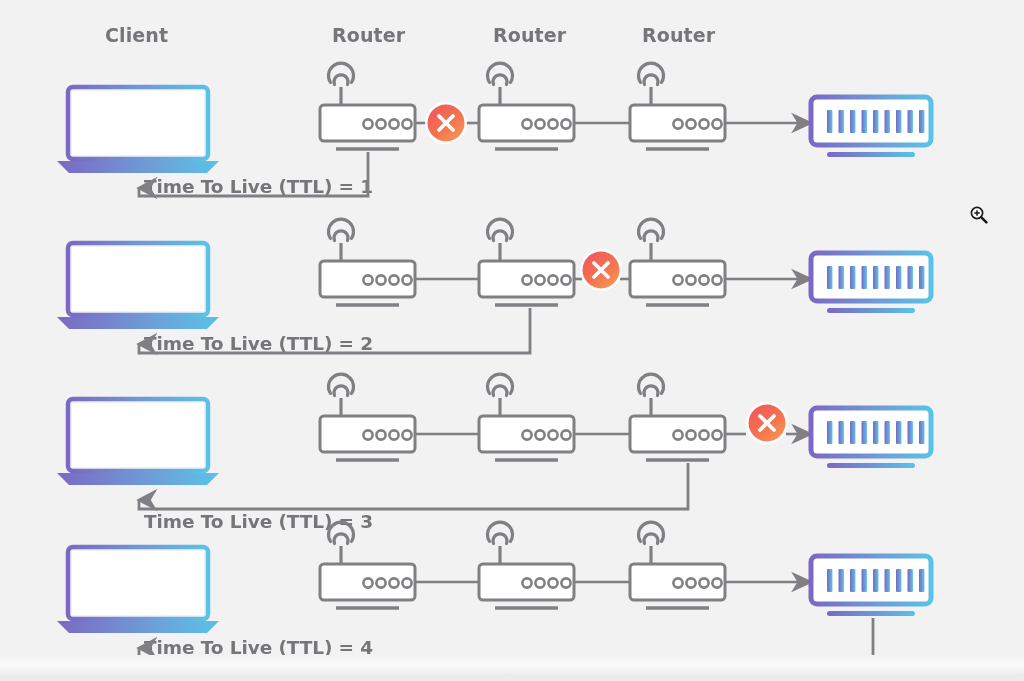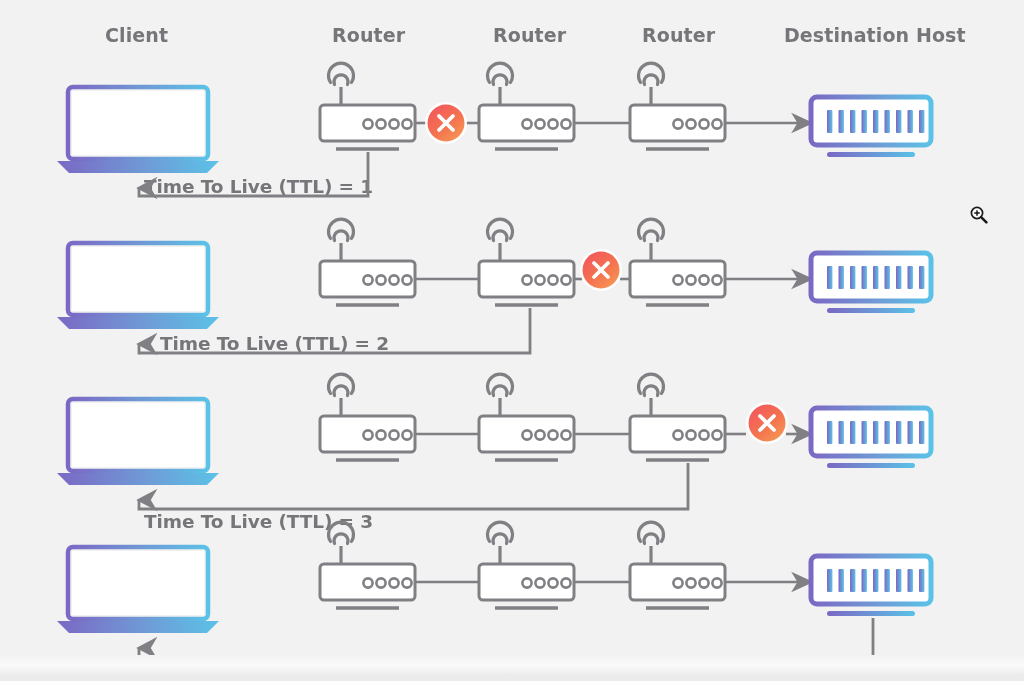--- a/index.html
+++ b/index.html
@@ -39,25 +39,25 @@
 </style>
 </head>
 <body>
 
 <div id="stage">
 
   <div class="hdr" style="left:105px;top:24px;">Client</div>
   <div class="hdr" style="left:332px;top:24px;">Router</div>
   <div class="hdr" style="left:493px;top:24px;">Router</div>
   <div class="hdr" style="left:642px;top:24px;">Router</div>
-  <div class="hdr" style="left:784px;top:24px;">Destination Host</div>
 
   <div class="ttl-label" style="left:144px;top:176px;">Time To Live (TTL) = 1</div>
-  <div class="ttl-label" style="left:160px;top:333px;">Time To Live (TTL) = 2</div>
+  <div class="ttl-label" style="left:144px;top:333px;">Time To Live (TTL) = 2</div>
   <div class="ttl-label" style="left:144px;top:511px;">Time To Live (TTL) = 3</div>
+  <div class="ttl-label" style="left:144px;top:637px;">Time To Live (TTL) = 4</div>
 
   <svg class="svg-layer" viewBox="0 0 1024 681">
     <defs>
       <linearGradient id="gradDev" x1="0" y1="0" x2="1" y2="0">
         <stop offset="0%" stop-color="#7b68c4"></stop>
         <stop offset="55%" stop-color="#6f9bd6"></stop>
         <stop offset="100%" stop-color="#5bc2e7"></stop>
       </linearGradient>
       <linearGradient id="gradBar" x1="0" y1="0" x2="1" y2="0">
         <stop offset="0%" stop-color="#7b68c4"></stop>

